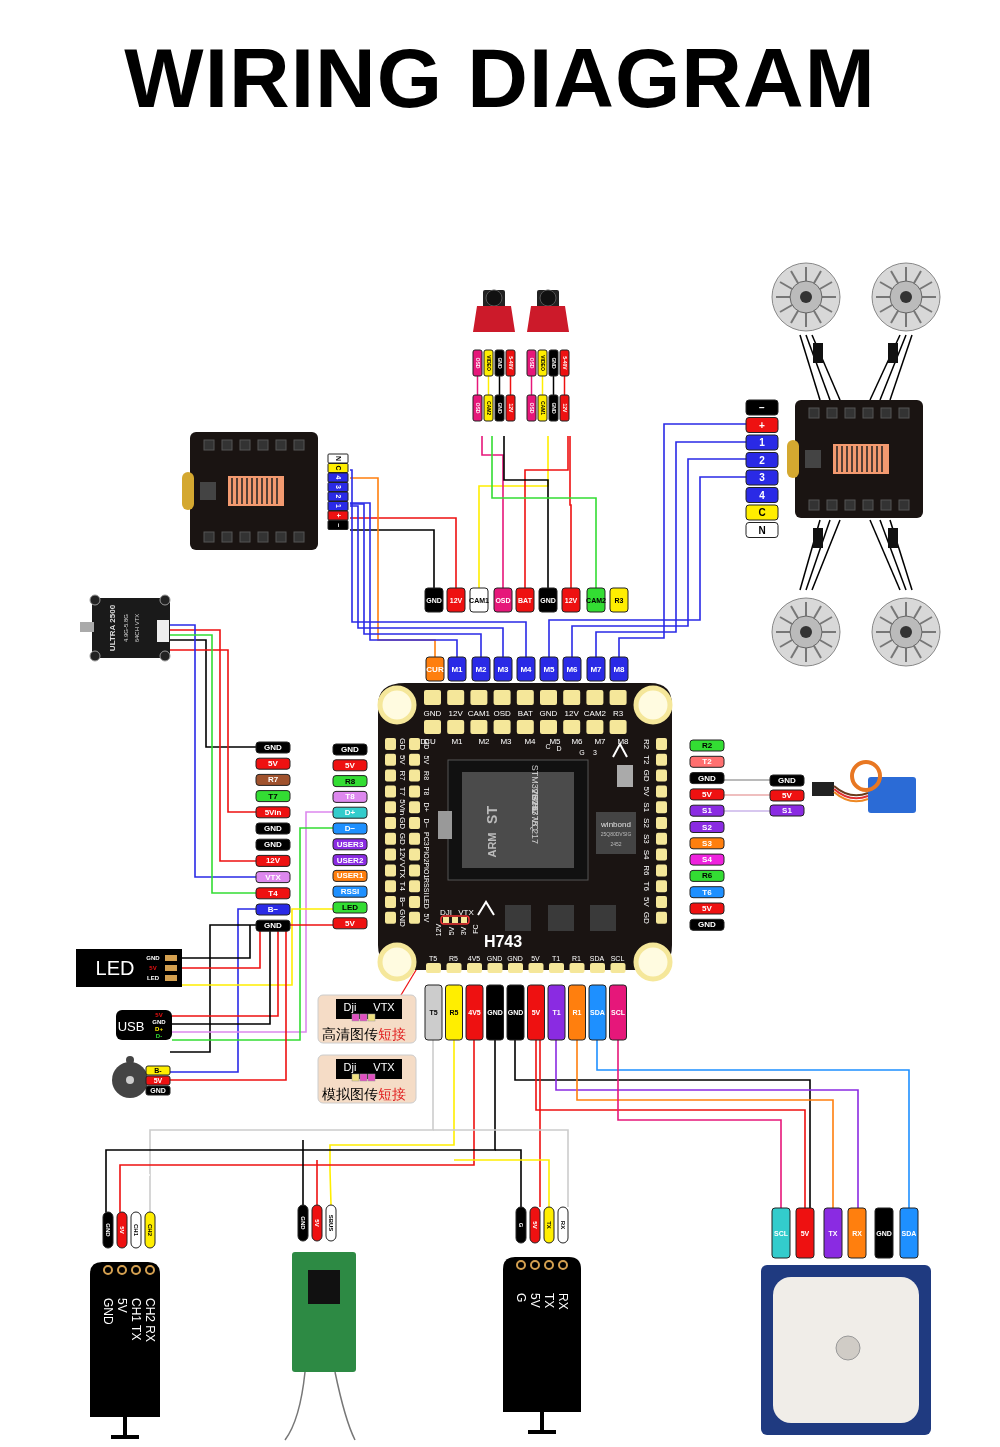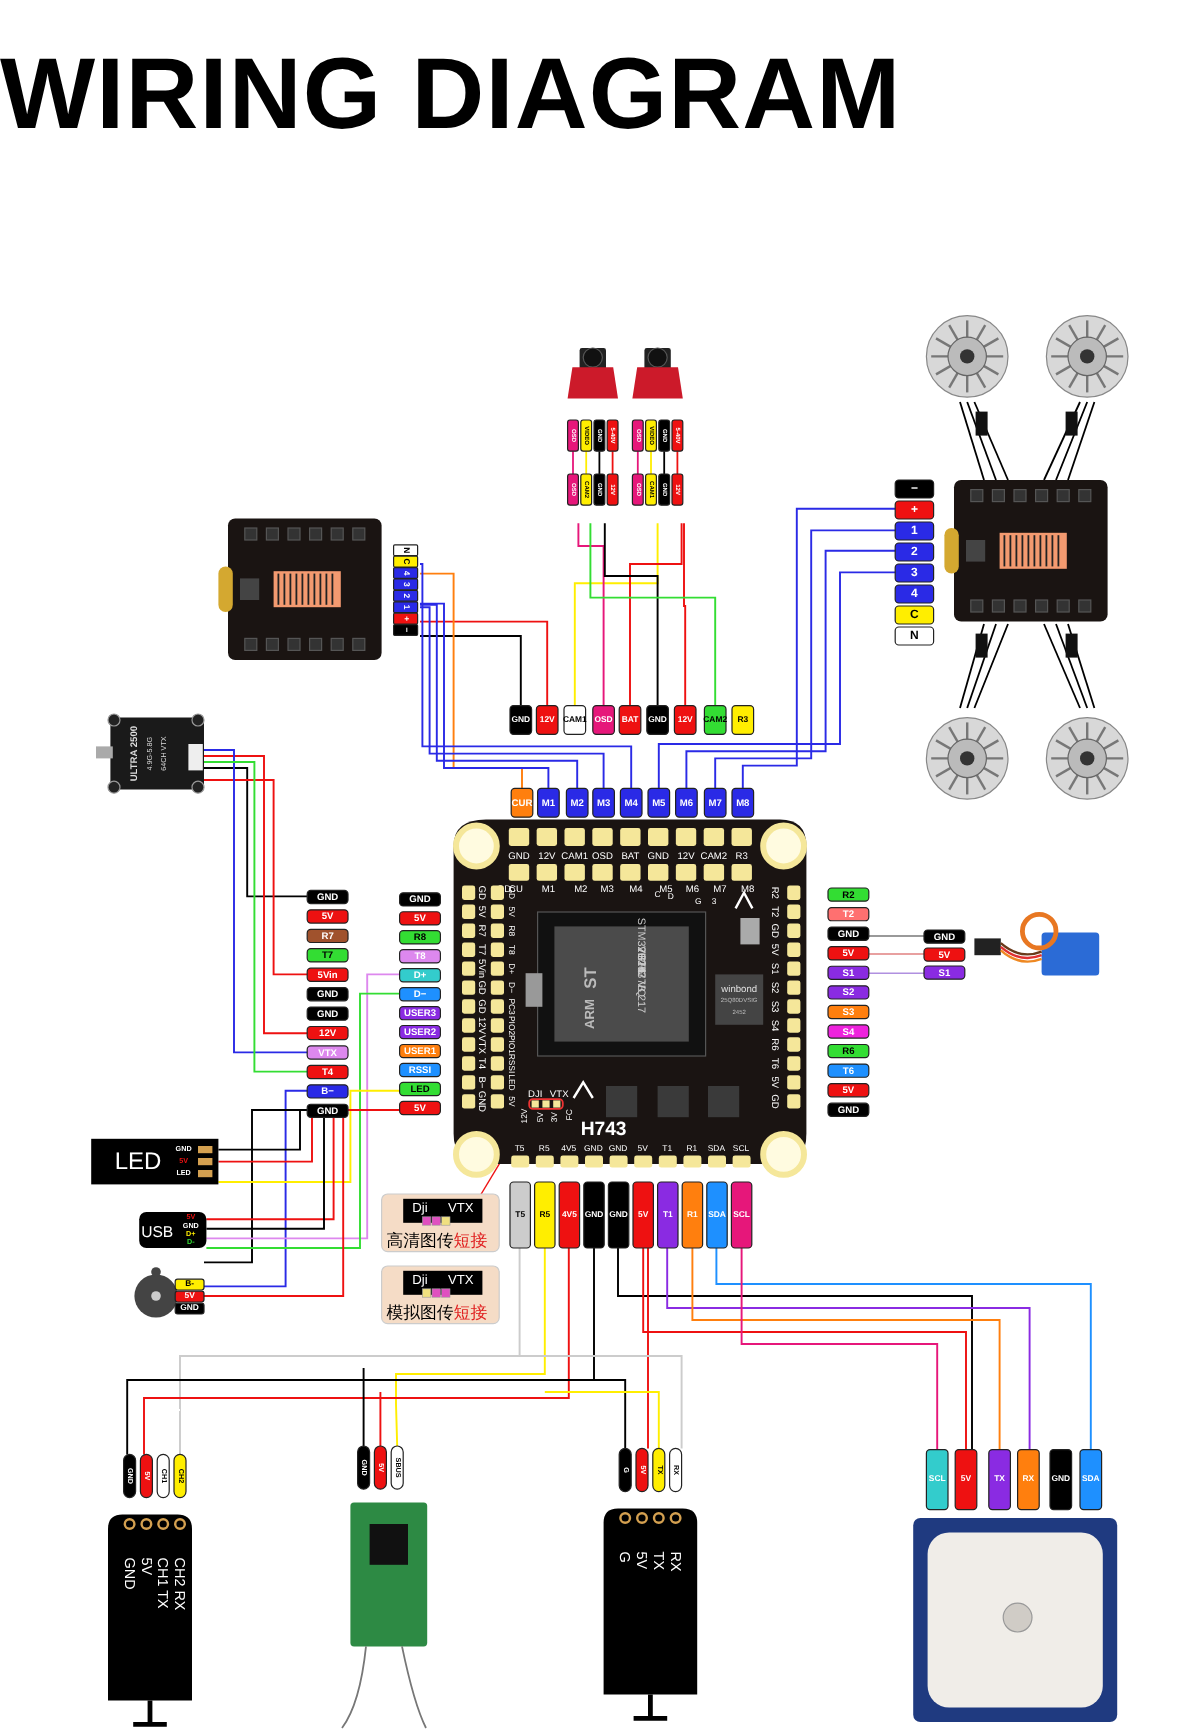--- a/index.html
+++ b/index.html
@@ -1,17 +1,17 @@
 <!DOCTYPE html>
 <html><head>
 <meta charset="utf-8">
 <style>
   html,body{margin:0;padding:0;background:#fff;}
   body{width:1000px;height:1447px;position:relative;overflow:hidden;font-family:"Liberation Sans",sans-serif;}
-  #title{position:absolute;left:0;top:30px;width:1000px;text-align:left;font-size:84px;font-weight:bold;letter-spacing:1px;color:#000;font-family:"Liberation Sans",sans-serif;}
+  #title{position:absolute;left:0;top:30px;width:1000px;text-align:center;font-size:84px;font-weight:bold;letter-spacing:1px;color:#000;font-family:"Liberation Sans",sans-serif;}
   svg{position:absolute;left:0;top:0;}
 </style>
 </head>
 <body>
 
 <div id="title">WIRING DIAGRAM</div>
 
 <svg id="canvas" width="1000" height="1447" viewBox="0 0 1000 1447" xmlns="http://www.w3.org/2000/svg">
   <g id="wires">
       <path d="M800 335 L820 400" fill="none" stroke="#000000" stroke-width="1.5"></path>

